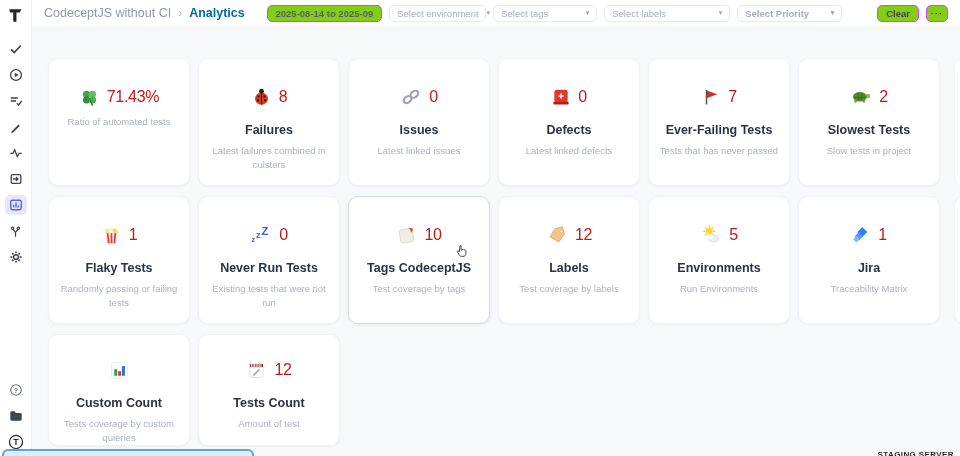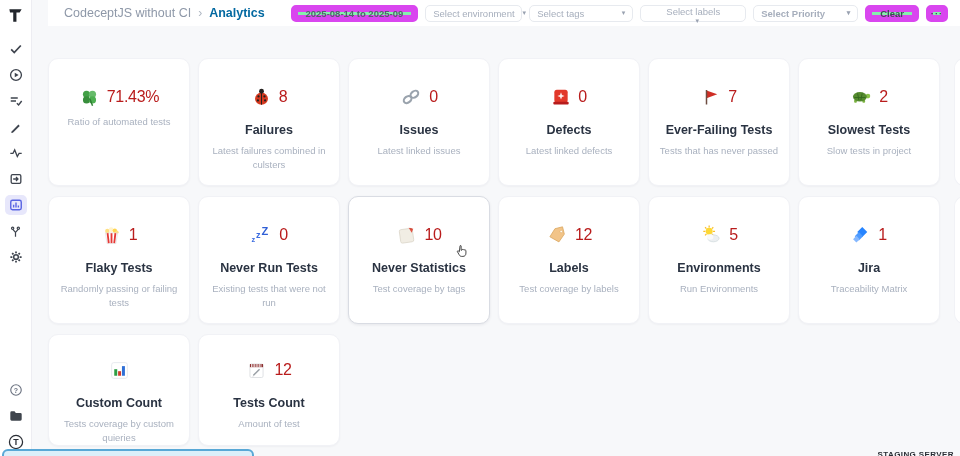--- a/index.html
+++ b/index.html
@@ -24,43 +24,43 @@
     width:22px; height:20px; border-radius:5px;
     display:flex; align-items:center; justify-content:center; cursor:pointer;
   }
   .side-item.active { background:#e7e7fb; }
   .side-spacer { flex:1; }
   .side-bottom { display:flex; flex-direction:column; align-items:center; gap:6px; }
   .side-item svg { display:block; }
 
   
   .header {
-    position:absolute; left:48px; right:0; top:0; height:26px;
+    position:absolute; left:28px; right:0; top:0; height:26px;
     background:#fff; display:flex; align-items:center;
     padding:0 12px 0 16px; z-index:5;
   }
   .breadcrumb { display:flex; align-items:center; gap:7px; font-size:12.5px; white-space:nowrap; }
   .crumb-project { color:#8e98a8; cursor:pointer; }
   .crumb-sep { color:#aeb6c2; font-size:12px; }
   .crumb-page { color:#0369a1; font-weight:700; }
   .header-controls { margin-left:auto; display:flex; align-items:center; gap:7px; }
   .hbtn {
     height:17px; display:flex; align-items:center; justify-content:center;
-    background:#86efac; border:7px solid #d946ef; border-radius:5px;
+    background:#84cc16; border:1px solid #d946ef; border-radius:5px;
     font-size:9.5px; color:#4c5566; padding:0 8px; cursor:pointer; white-space:nowrap;
   }
   .hbtn.date { font-weight:600; color:#555f6e; }
   .hselect {
     height:17px; display:flex; align-items:center; justify-content:space-between;
     background:#fff; border:1px solid #e7eaef; border-radius:5px;
     font-size:9.5px; color:#a6aebc; padding:0 7px; cursor:pointer; white-space:nowrap;
   }
   .hselect .caret { color:#99a1b0; font-size:7px; margin-left:8px; }
-  .w-env{width:97px;text-align:center;} .w-tags{width:104px;} .w-labels{width:106px;flex-direction:column;} .w-prio{width:105px;font-weight:bold;}
-  .hbtn.clear { font-weight:700; color:#3f4754; }
+  .w-env{width:97px;text-align:center;} .w-tags{width:104px;} .w-labels{width:126px;} .w-prio{width:105px;font-weight:bold;}
+  .hbtn.clear { font-weight:700; color:#3f4754;margin-left:28px; }
   .hbtn.more { width:22px; padding:0; font-weight:700; letter-spacing:1px; color:#3f4754; }
 
   
   .cards {
     position:absolute; left:48px; top:58px; z-index:2;
     display:grid; grid-template-columns:repeat(6,142px);
     column-gap:8px; row-gap:10px; grid-auto-rows:128px;
   }
   .card {
     background:#fff; border:1px solid #f1f2f6; border-radius:10px;
@@ -362,21 +362,21 @@
       <div class="value-row">
         <span class="card-icon">
           <svg viewBox="0 0 24 24" width="21" height="21">
             <rect x="4.5" y="4.5" width="15" height="15.5" rx="2" fill="#f1ede4" stroke="#d8d2c4" stroke-width="0.8" transform="rotate(-8 12 12)"></rect>
             <path d="M14.5 3.2 l5.2 1.2 -1.8 4.4z" fill="#e25544"></path>
             <path d="M16.2 4.2 l2 .5" stroke="#b73a2c" stroke-width="0.8"></path>
           </svg>
         </span>
         <span class="card-value">10</span>
       </div>
-      <div class="card-title">Never Statistics</div>
+      <div class="card-title">Tags CodeceptJS</div>
       <div class="card-sub">Test coverage by tags</div>
     </article>
     <article class="card">
       <div class="value-row">
         <span class="card-icon">
           <svg viewBox="0 0 24 24" width="22" height="22">
             <path d="M4 12 L11.5 4.8 H20 V13 L12.2 19.8z" fill="#f2c488" stroke="#dba75f" stroke-width="0.8" transform="rotate(-14 12 12)"></path>
             <circle cx="16.6" cy="8.2" r="1.3" fill="#fff" stroke="#dba75f" stroke-width="0.6"></circle>
           </svg>
         </span>

